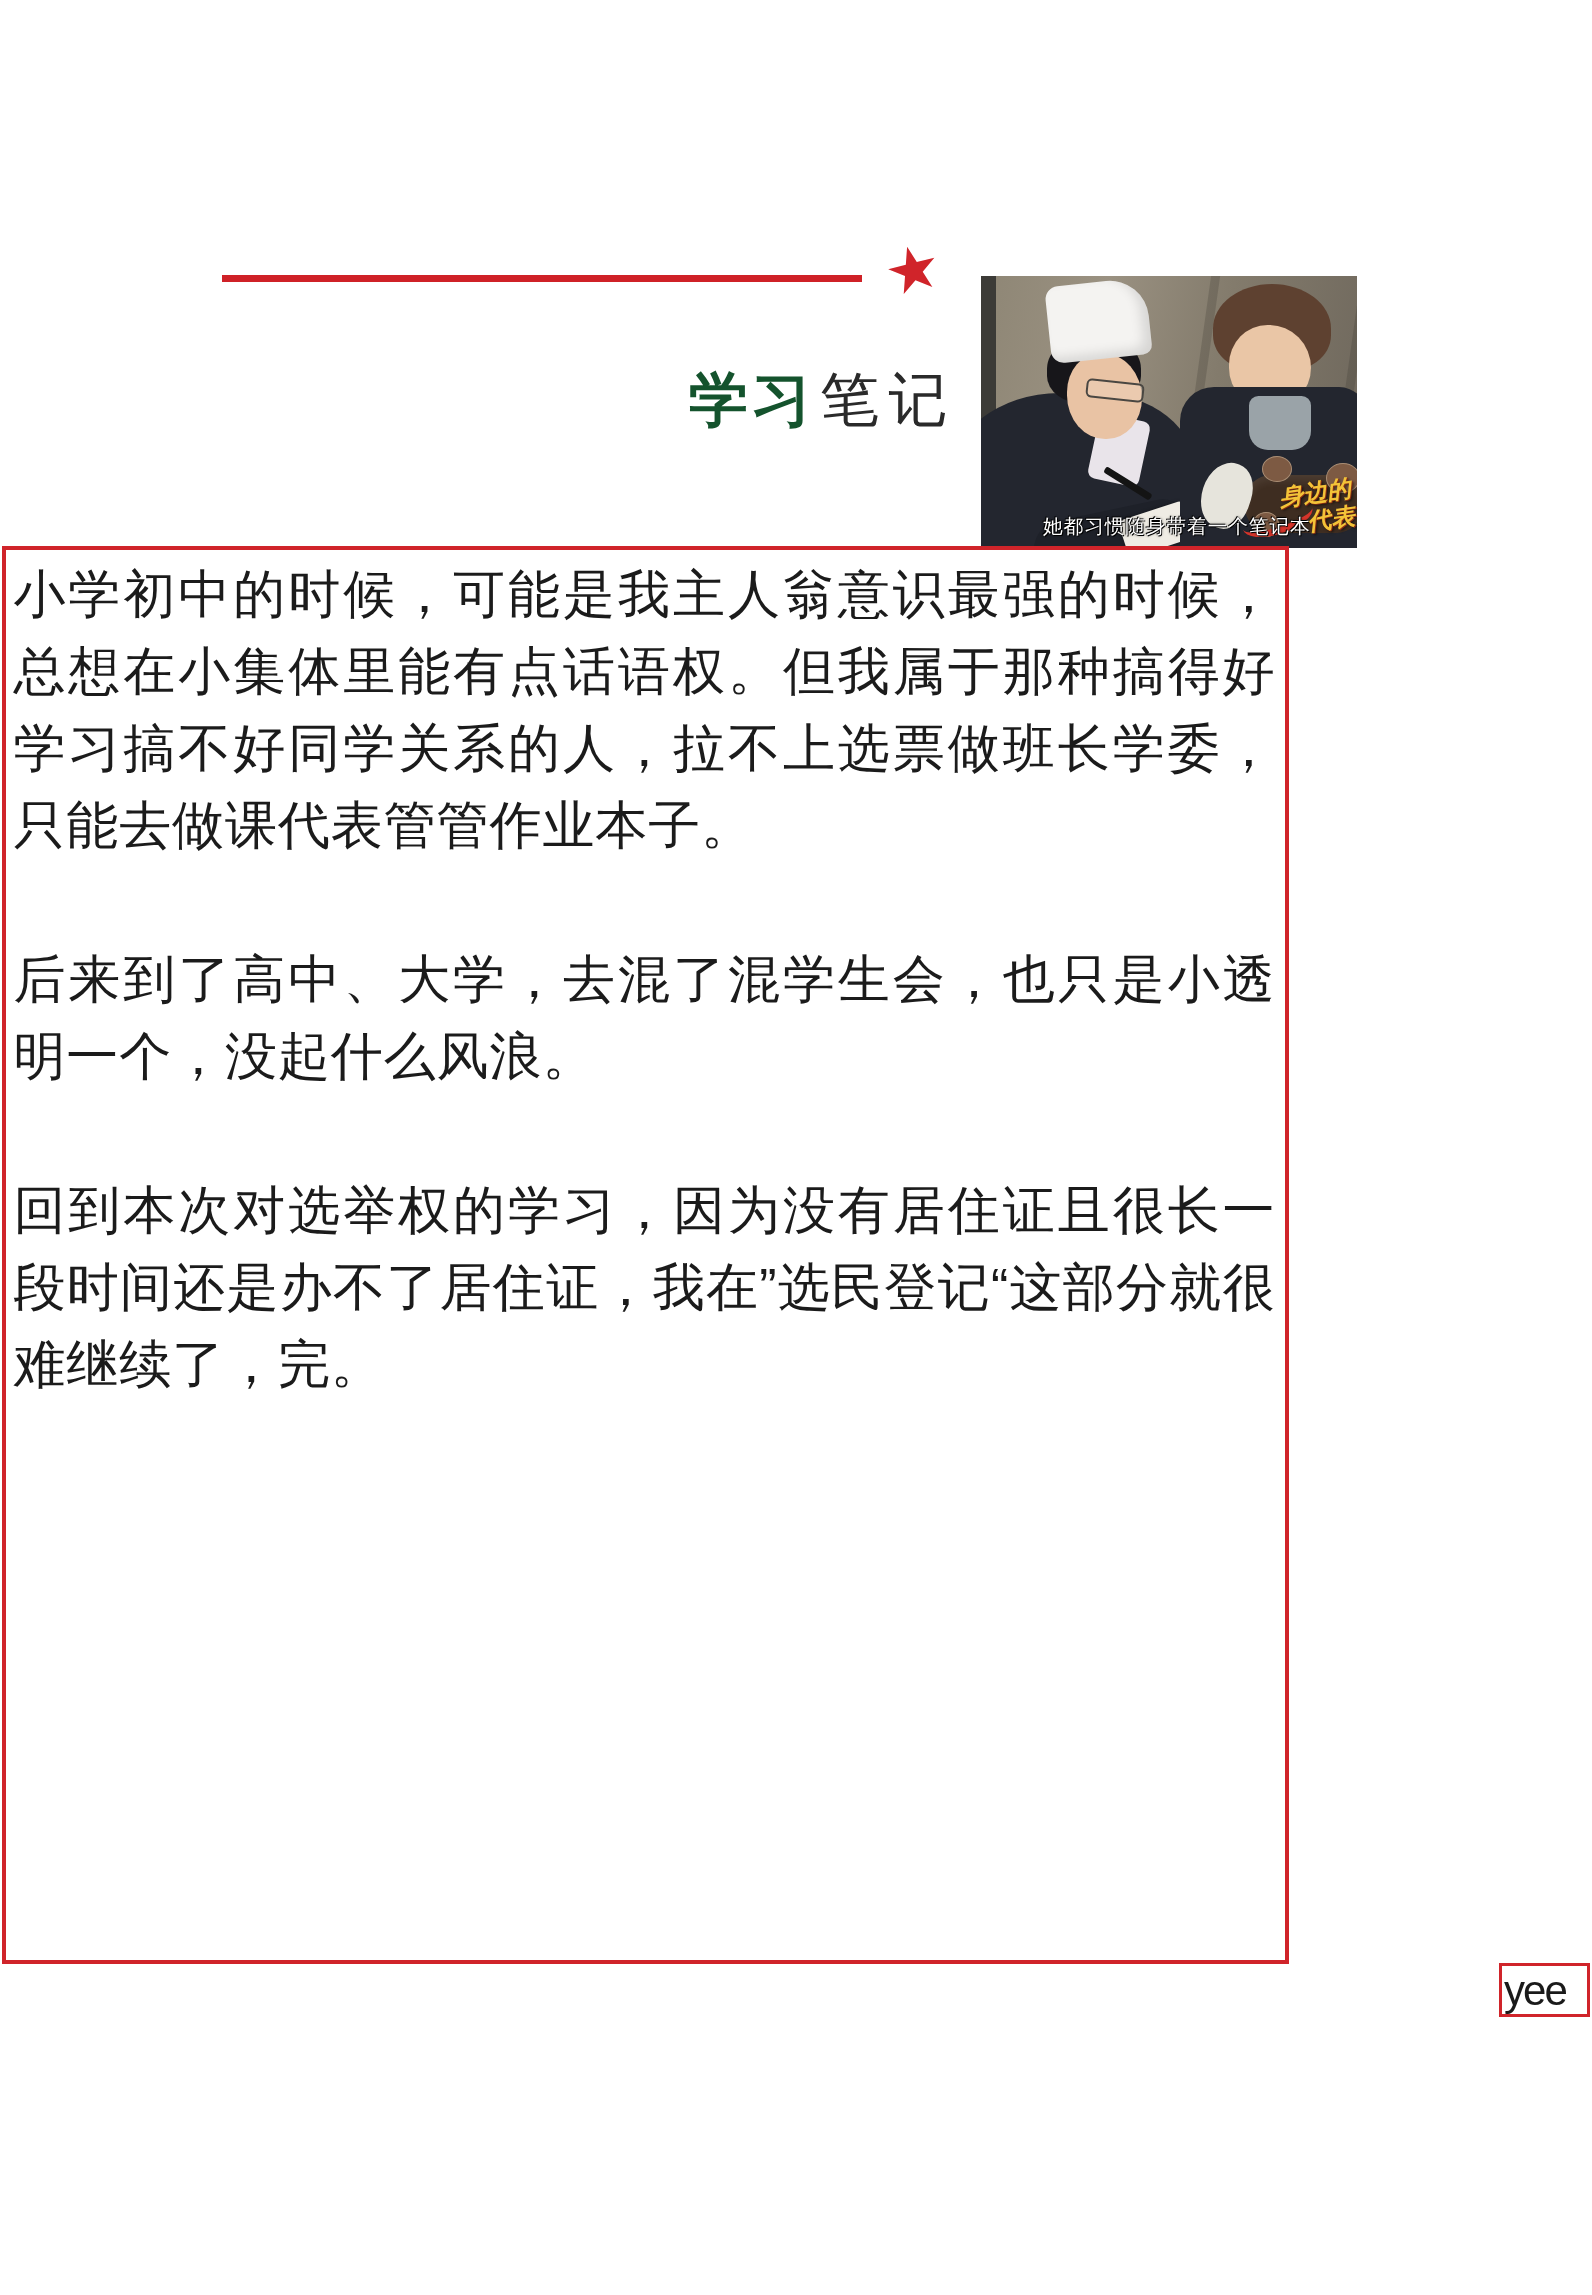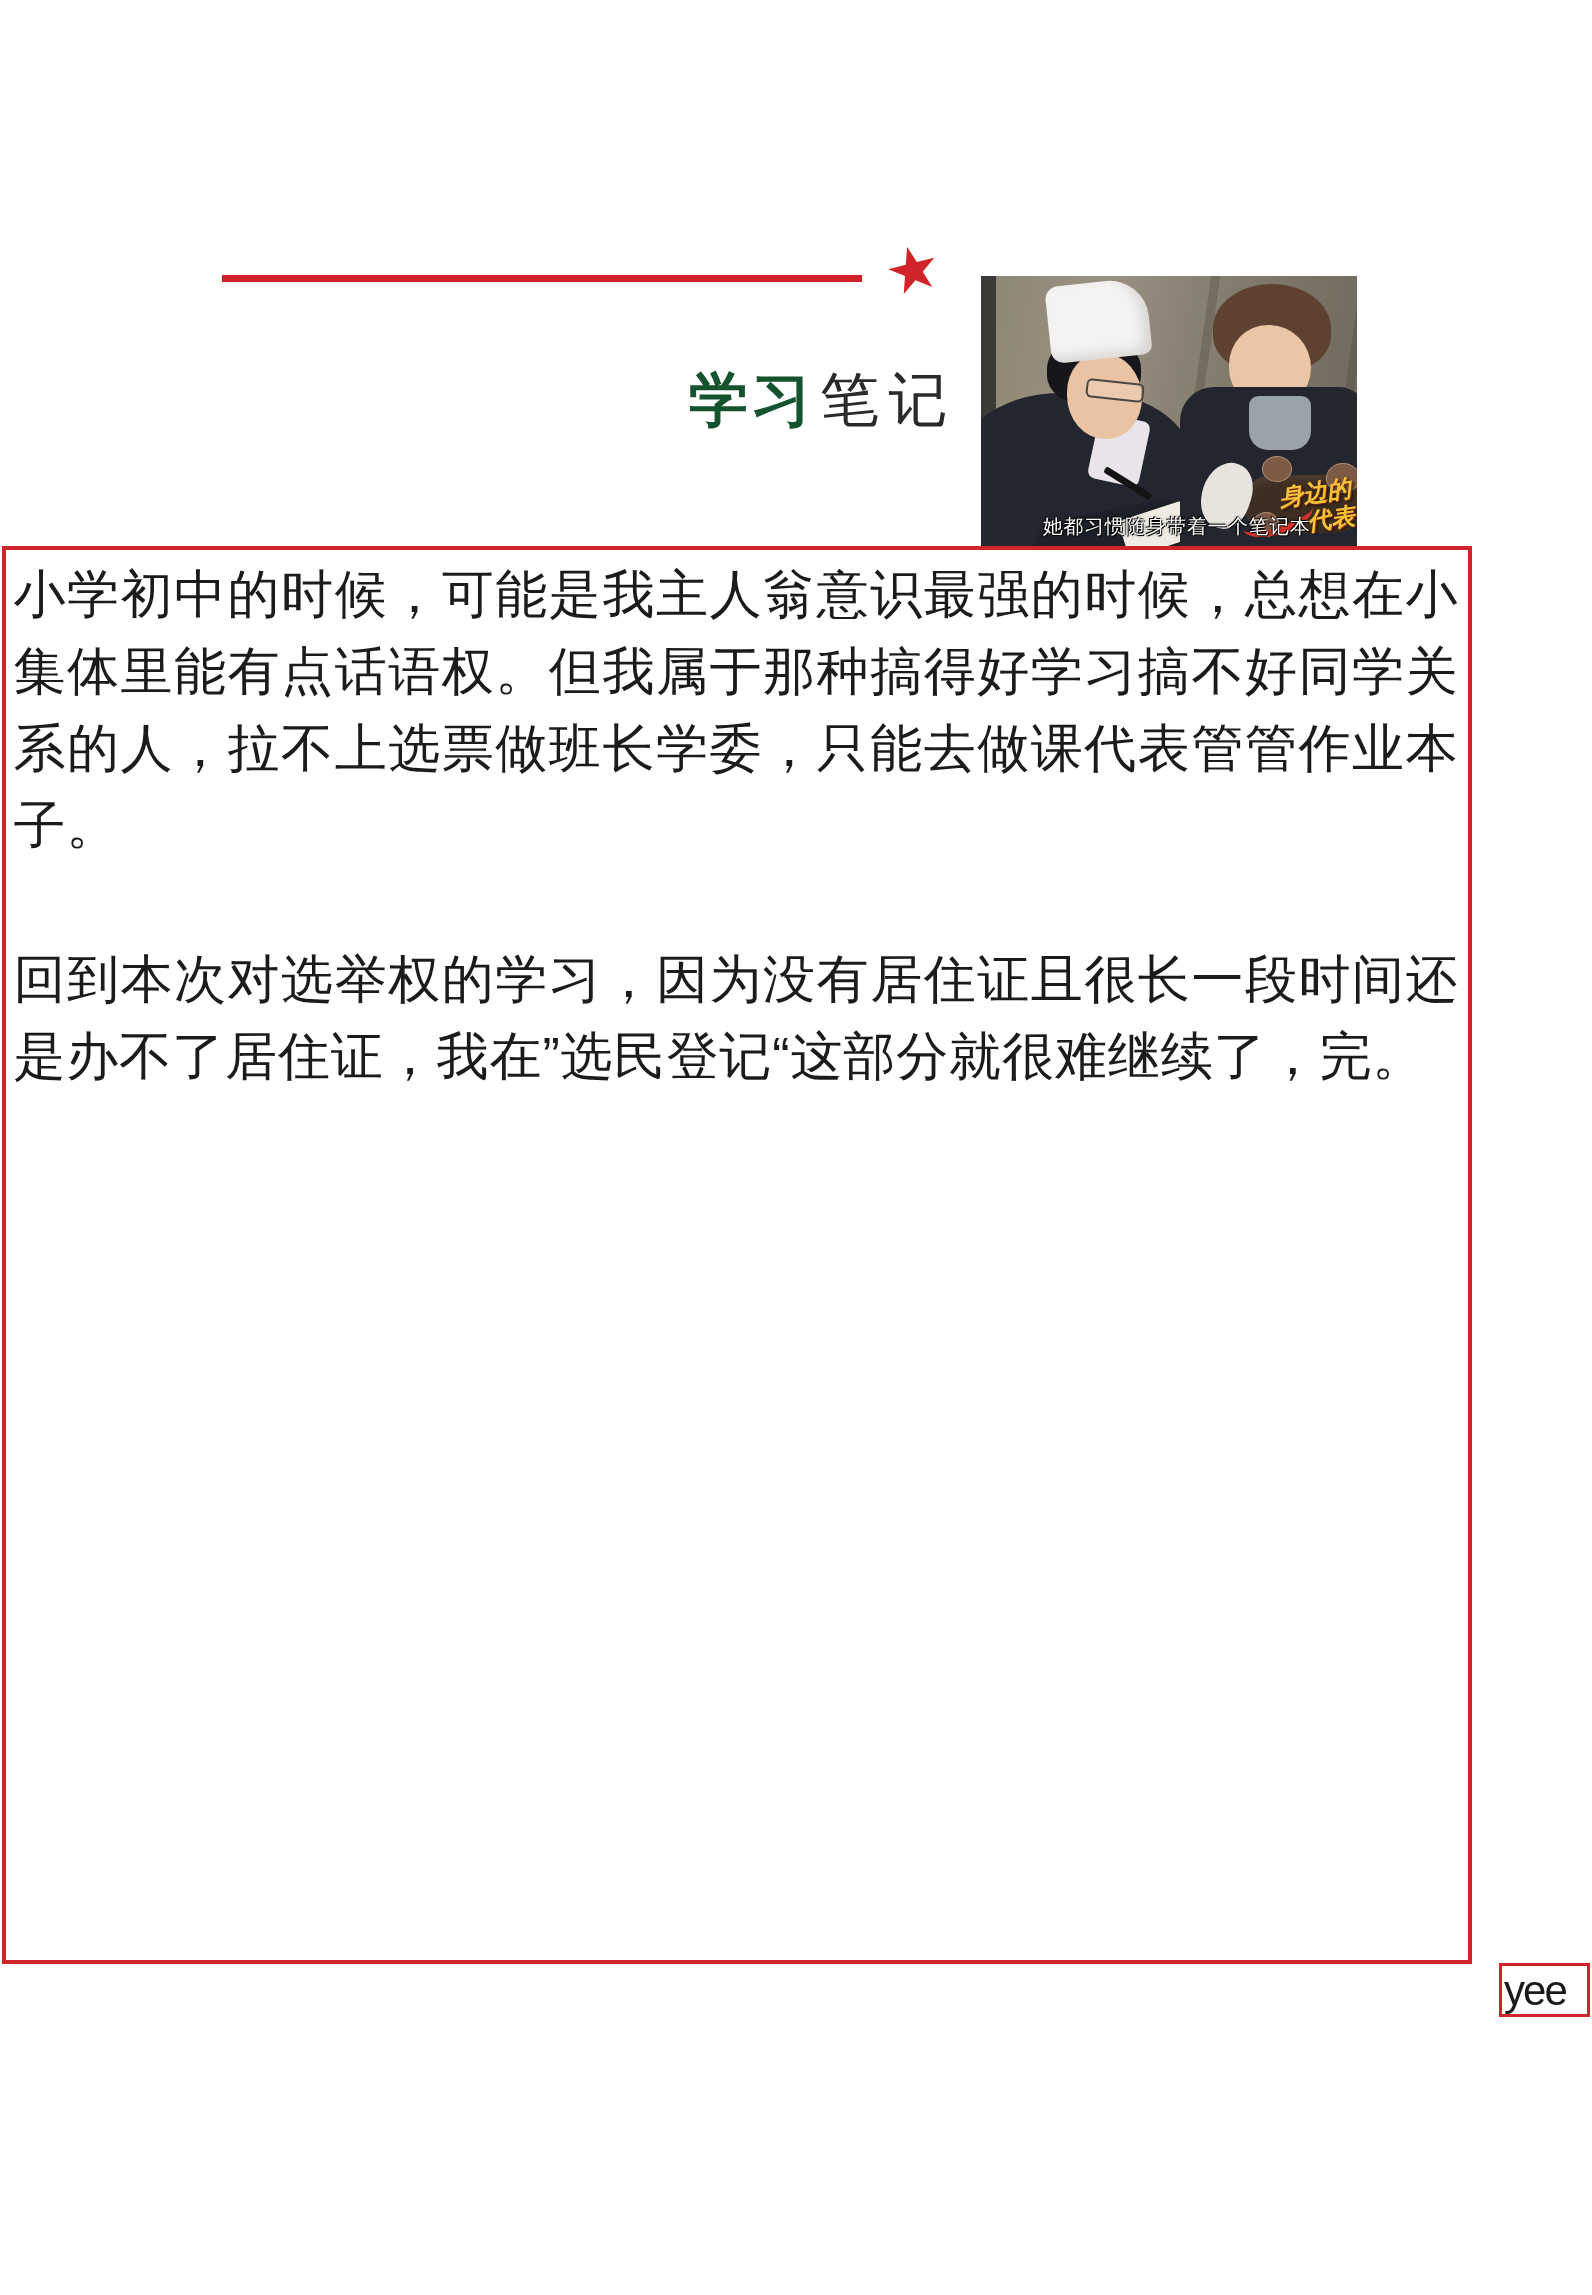--- a/index.html
+++ b/index.html
@@ -56,21 +56,21 @@
     text-shadow:0 0 2.8px #000,0.9px 0.9px 0 #000,-0.9px -0.9px 0 #000;white-space:nowrap;letter-spacing:0.9px;
   }
   .photo-watermark{position:absolute;right:1.9px;bottom:13px;width:103px;height:56px;}
   .wm-line{position:absolute;right:3.7px;font-style:italic;font-weight:bold;color:#f3c338;
     text-shadow:0.9px 0.9px 0 #8d2d12,1.9px 1.9px 2.8px rgba(0,0,0,.6);white-space:nowrap;}
   .wm-1{top:-1.9px;font-size:24px;transform:rotate(-8deg);}
   .wm-2{top:24px;right:0px;font-size:24px;transform:rotate(-8deg);}
   .wm-ribbon{position:absolute;left:-11.2px;top:24px;width:73px;height:24px;border-bottom:7.5px solid #d6342a;border-radius:50%;transform:rotate(-18deg);}
   
   .article-box{
-    position:absolute;left:1.9px;top:546px;width:1470px;height:1418px;
+    position:absolute;left:1.9px;top:546px;width:1287px;height:1418px;
     border:4.7px solid #d0242a;box-sizing:border-box;background:transparent;z-index:2;
     padding:5.6px 9.4px 0 7.5px;
   }
   .article-box p{
     margin:0 0 77px 0;font-size:52px;line-height:77px;color:#1b1b1b;
     text-align:justify;font-weight:normal;letter-spacing:0.9px;
   }
   .article-box p:last-child{margin-bottom:0;}
   
   .yee-box{
@@ -115,19 +115,20 @@
   <div class="photo-watermark">
     <div class="wm-ribbon"></div>
     <div class="wm-line wm-1">身边的</div>
     <div class="wm-line wm-2">代表</div>
   </div>
   <div class="photo-caption">她都习惯随身带着一个笔记本</div>
 </div>
 
 <div class="article-box">
   <p>小学初中的时候，可能是我主人翁意识最强的时候，总想在小集体里能有点话语权。但我属于那种搞得好学习搞不好同学关系的人，拉不上选票做班长学委，只能去做课代表管管作业本子。</p>
+  <p>后来到了高中、大学，去混了混学生会，也只是小透明一个，没起什么风浪。</p>
   <p>回到本次对选举权的学习，因为没有居住证且很长一段时间还是办不了居住证，我在”选民登记“这部分就很难继续了，完。</p>
 </div>
 
 <div class="yee-box">
   <span>yee</span>
 </div>
 
 
 </body></html>

